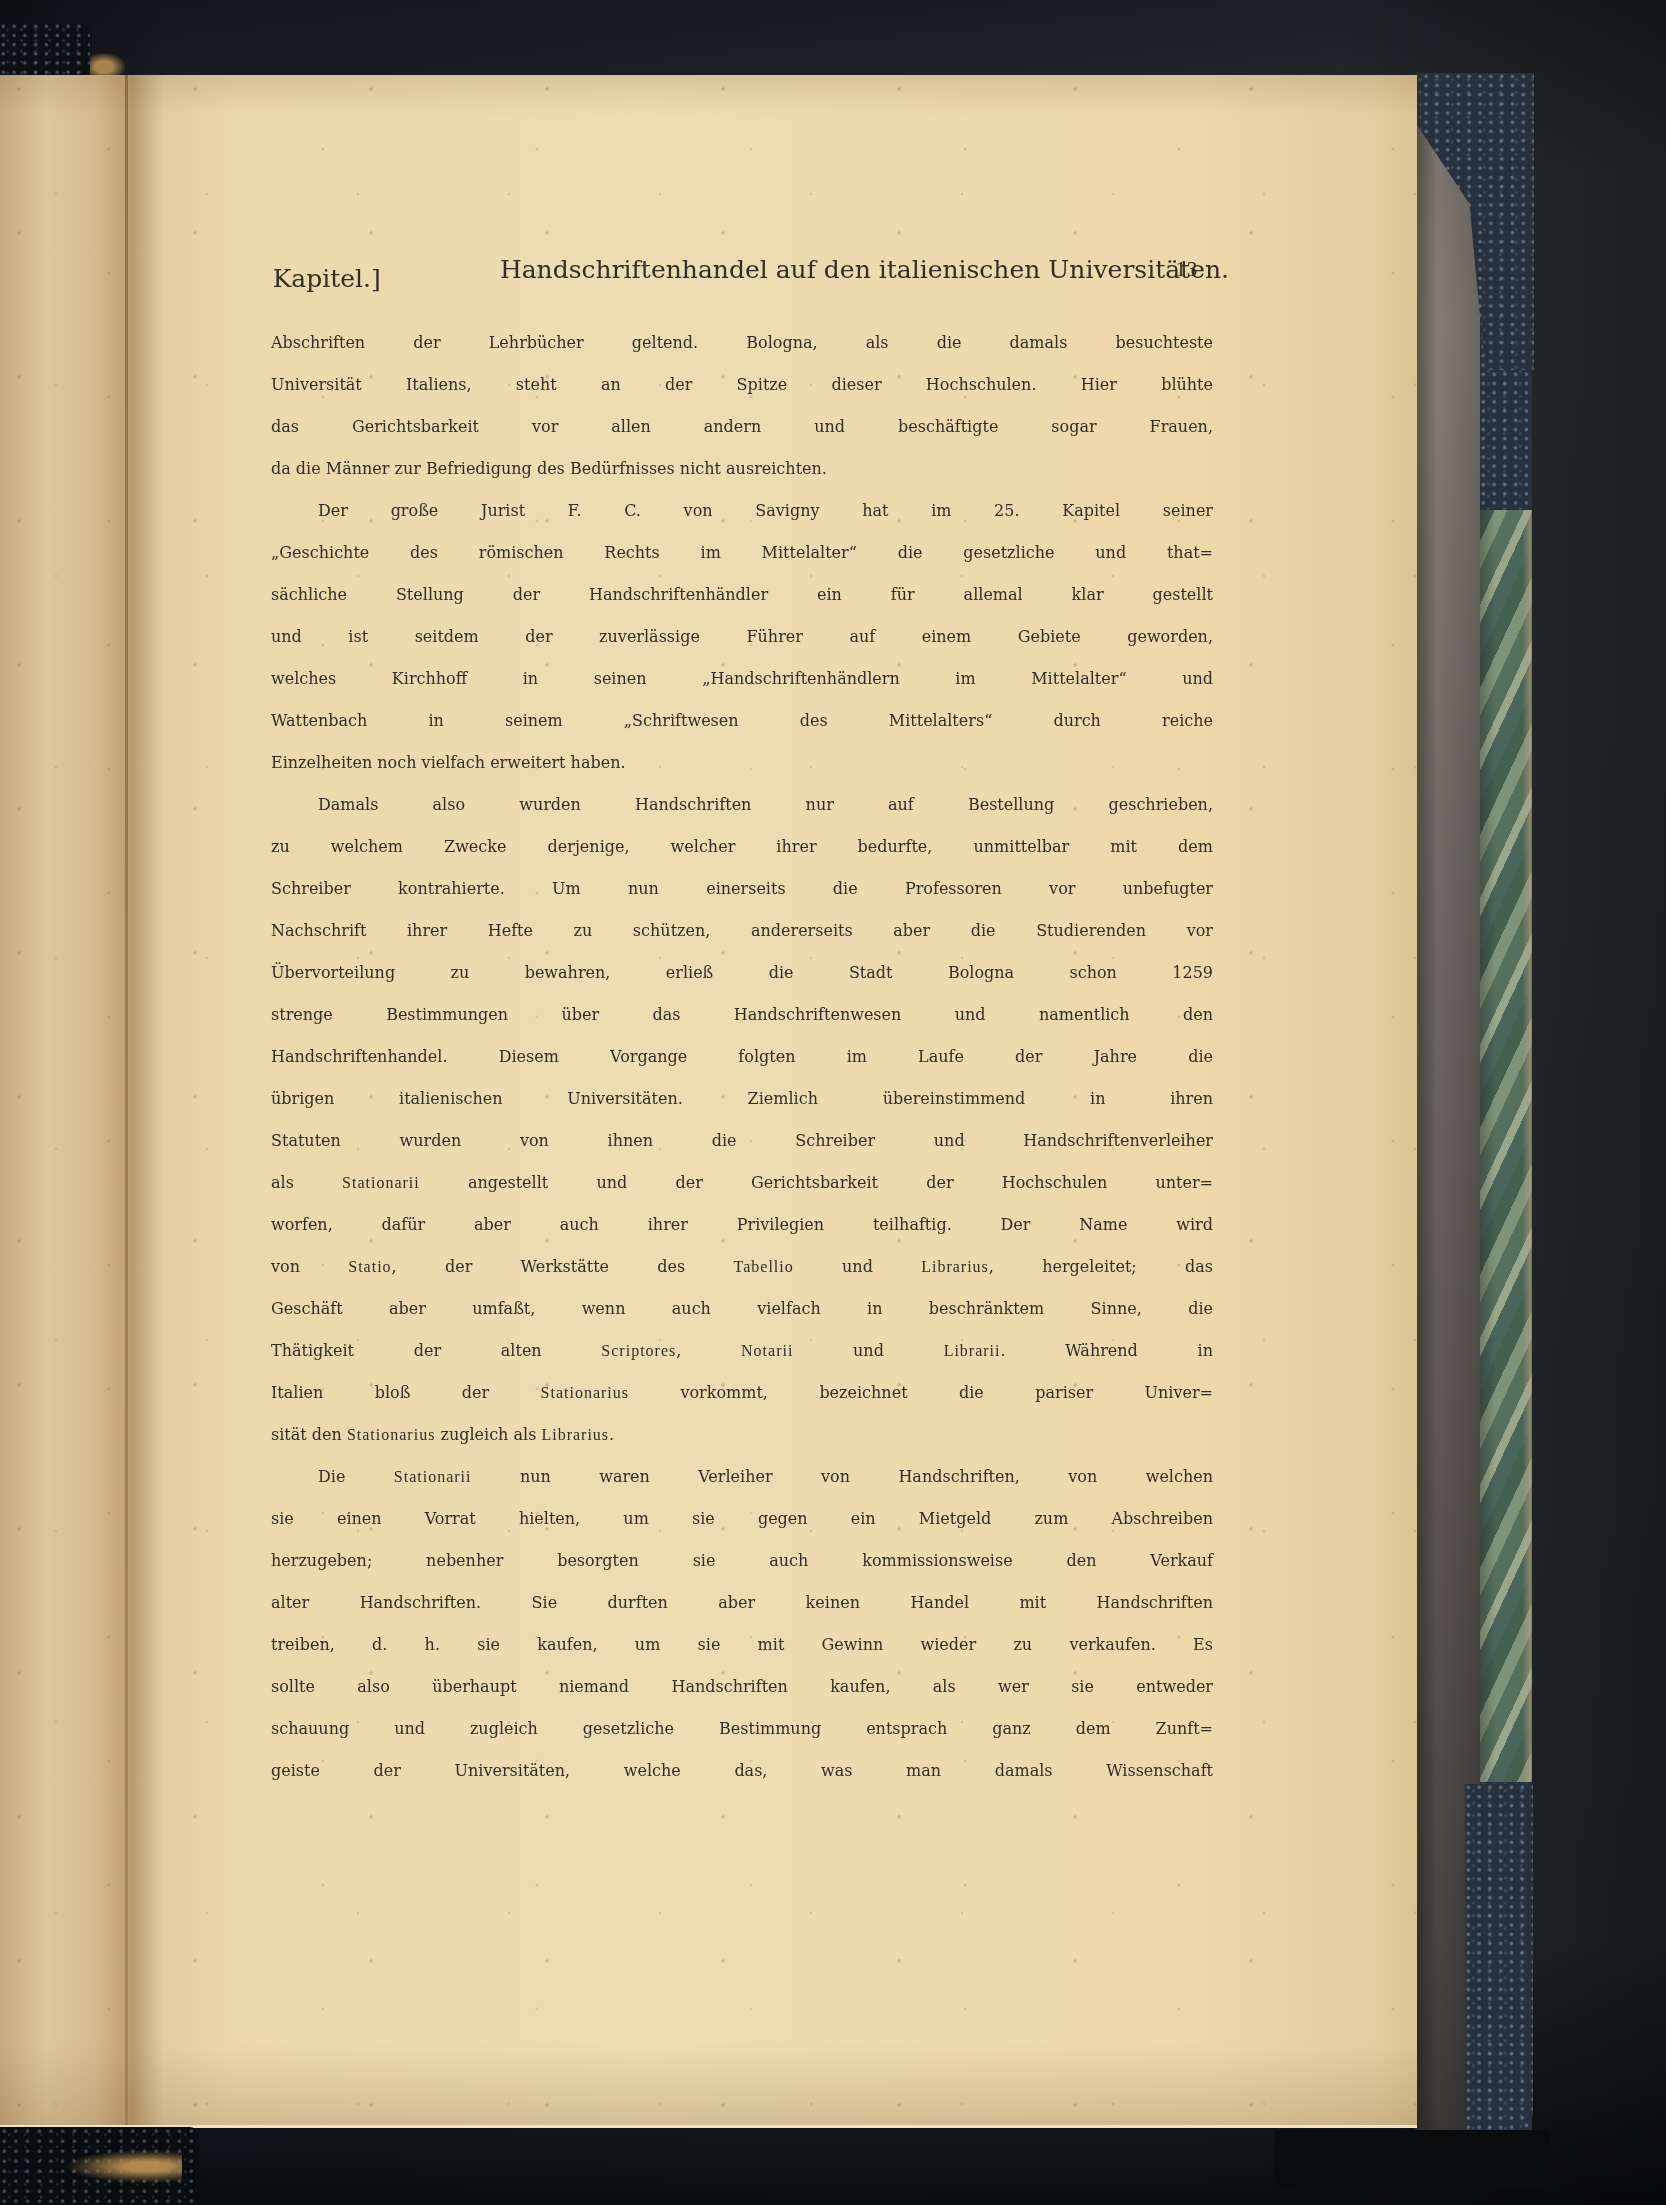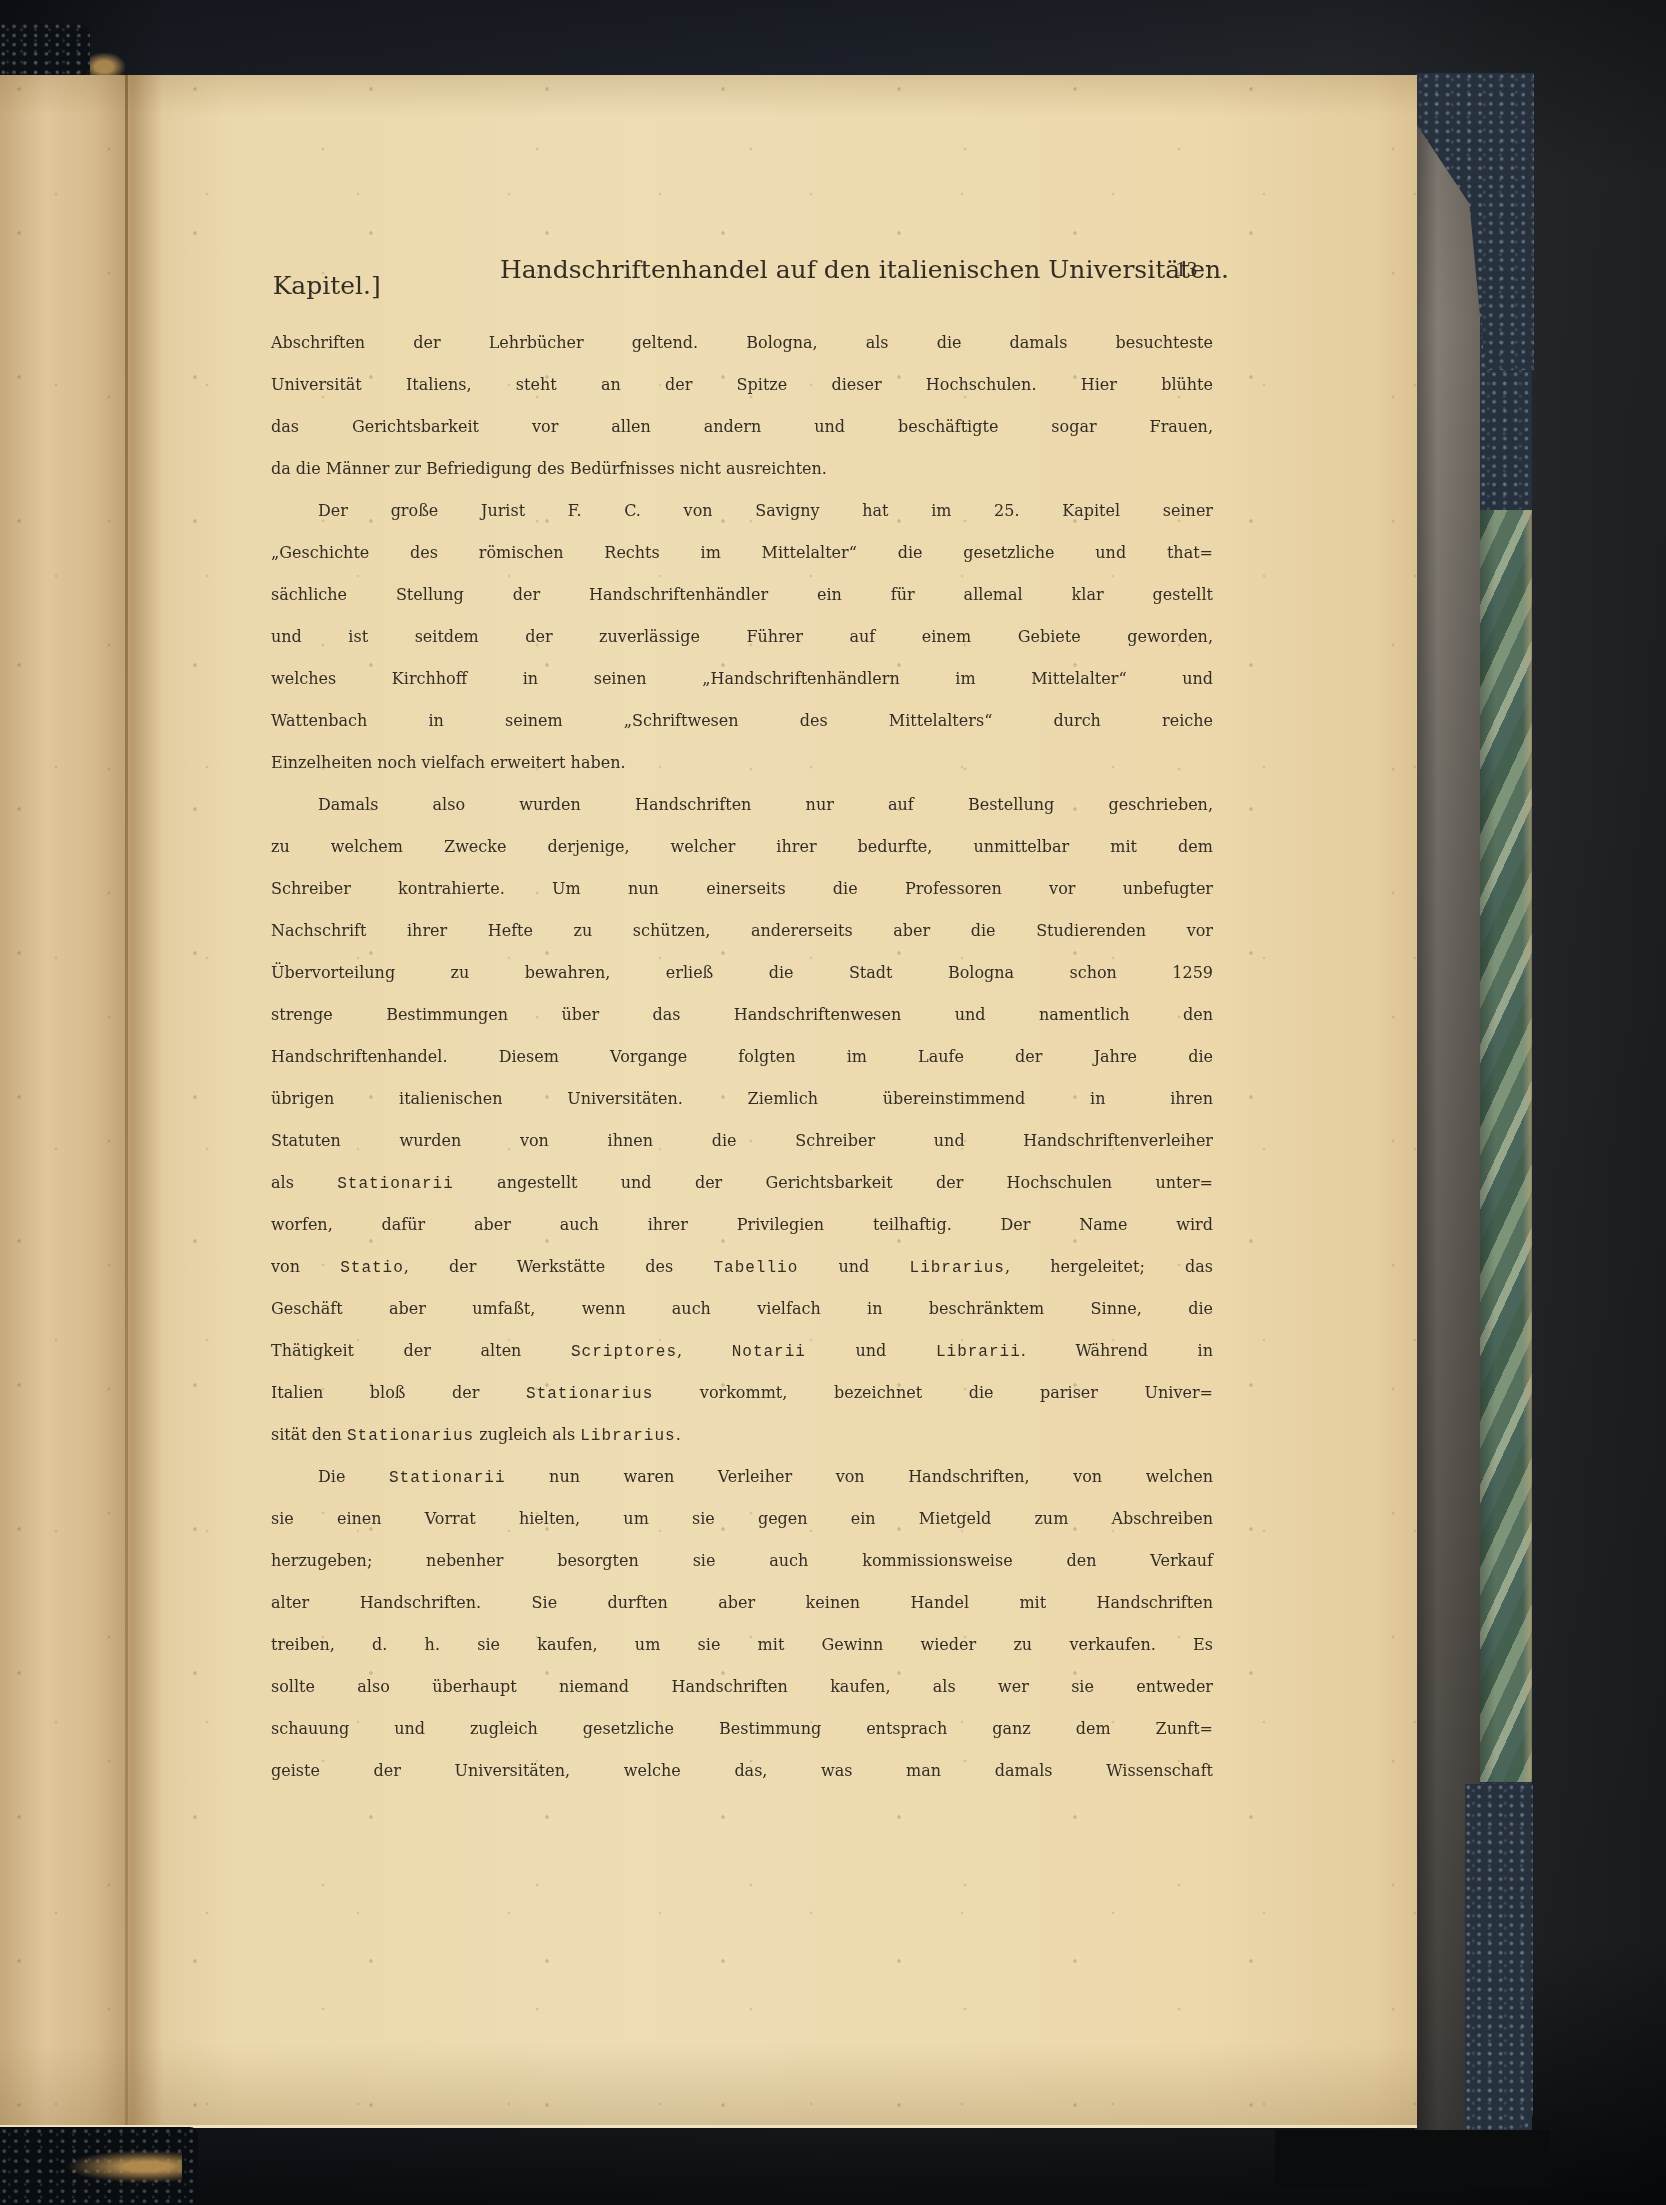--- a/index.html
+++ b/index.html
@@ -61,29 +61,29 @@
     background:
       radial-gradient(circle at 4.2px 4.2px, rgba(175,195,215,.30) 1.3px, rgba(0,0,0,0) 2.3px),
       radial-gradient(circle at 9.2px 7.5px, rgba(120,140,160,.22) 1px, rgba(0,0,0,0) 1.8px),
       #0a0d10;background-size:11.7px 10px, 16px 12.5px;border-radius:0 8.3px 0 0;}
   .leather-bottom-left .scuff{position:absolute;left:65px;top:23px;width:117px;height:33px;
     background:radial-gradient(ellipse at 70% 50%, #b0894f 20%, rgba(176,137,79,0) 70%);}
 
   
   .text-layer{position:absolute;left:271px;top:0;width:942px;color:#332d24;}
   .running-head{position:absolute;left:0;top:252px;width:100%;height:35px;font-size:25px;line-height:35px;}
-  .running-head .rh-left{position:absolute;left:1.7px;top:16px;}
+  .running-head .rh-left{position:absolute;left:1.7px;top:9px;}
   .running-head .rh-center{position:absolute;left:16px;top:0;width:100%;text-align:right;}
   .running-head .rh-right{position:absolute;right:15px;top:0;font-family:"Liberation Serif",serif;font-size:21px;letter-spacing:0.8px;}
 
   .body-text{position:absolute;left:0;top:322px;width:942px;font-size:16px;}
   .line{height:42px;line-height:42px;text-align:justify;text-align-last:justify;white-space:normal;}
   .line.last{text-align-last:left;}
   .line.indent{text-indent:47px;}
-  .antiqua{font-family:Liberation Mono, monospace;letter-spacing:1px;}
+  .antiqua{font-family:Liberation Serif, serif;letter-spacing:1px;}
 </style>
 </head>
 <body>
 
 <div class="photo">
 
   <div class="leather-top-left"></div>
   <div class="headband-fray"></div>
 
   <div class="fore-edge-shadow"></div>

